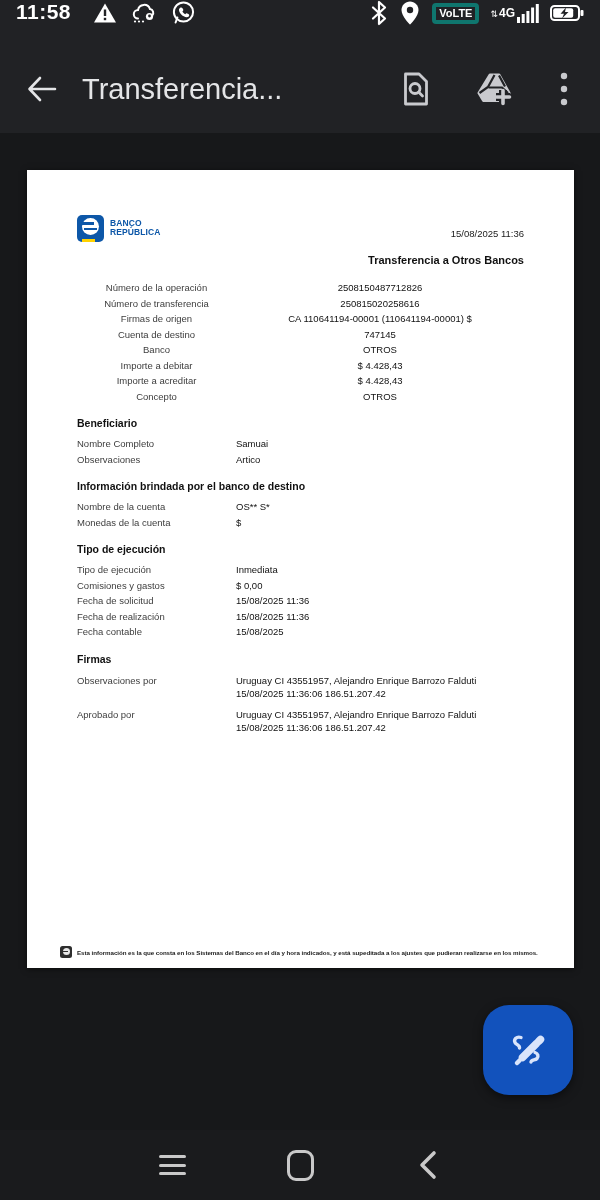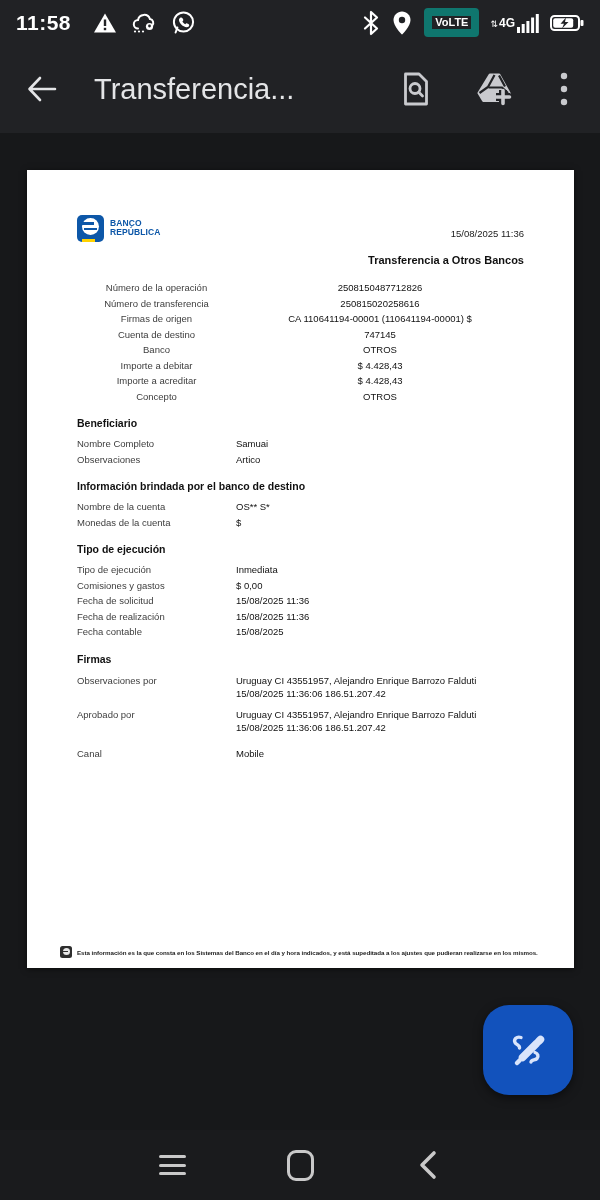--- a/index.html
+++ b/index.html
@@ -2,33 +2,33 @@
 <html><head>
 <meta charset="utf-8">
 <style>
   * { margin:0; padding:0; box-sizing:border-box; }
   html,body { background:#000; }
   body { font-family:"Liberation Sans", sans-serif; }
   .phone { position:relative; width:600px; height:1200px; background:#141416; overflow:hidden; margin:0 auto; }
 
   
   .status-bar { position:absolute; top:0; left:0; right:0; height:45px; background:#212225;
-    display:flex; align-items:center; padding:0 16px; color:#fff; }
+    display:flex; align-items:flex-start; padding:0 16px; color:#fff; }
   .sb-time { font-size:21px; font-weight:700; letter-spacing:.5px; }
   .sb-left { display:flex; align-items:center; gap:14px; margin-left:22px; }
   .sb-right { display:flex; align-items:center; gap:11px; margin-left:auto; }
   .sb-icon { display:flex; align-items:center; }
-  .volte-badge { border:8px solid #0f766e; border-radius:4px; font-size:11px; font-weight:700; padding:0 3px; line-height:13px; }
+  .volte-badge { border:4px solid #0f766e; border-radius:4px; font-size:11px; font-weight:700; padding:0 3px; line-height:13px; }
   .net-group { display:flex; align-items:flex-end; gap:2px; }
   .net-arrows { font-size:9px; line-height:9px; margin-bottom:4px; letter-spacing:-1px; }
   .net-label { font-size:12px; font-weight:700; margin-bottom:3px; }
 
   
   .app-bar { position:absolute; top:45px; left:0; right:0; height:88px; background:#212225;
-    display:flex; align-items:center; padding:0 14px;gap:12px; }
+    display:flex; align-items:center; padding:0 14px; }
   .ab-btn { width:56px; height:56px; display:flex; align-items:center; justify-content:center; border-radius:50%; flex:0 0 auto; }
   .ab-title { font-size:29px; color:#e4e5e7; margin-left:12px; font-weight:400; white-space:nowrap; overflow:hidden; flex:0 1 auto; }
   .ab-spacer { flex:1; }
   .ab-actions { display:flex; align-items:center; gap:22px; margin-right:2px; }
 
   
   .viewer { position:absolute; top:133px; left:0; right:0; height:997px; background:#17181a; }
   .page { position:absolute; left:27px; top:37px; width:547px; height:798px; background:#fff;
     box-shadow:0 1px 6px rgba(0,0,0,.55); padding:45px 50px 0 50px; color:#1a1a1a; }
 
@@ -278,24 +278,20 @@
       <div class="section">
         <div class="section-heading">Firmas</div>
         <div class="row tall">
             <span class="lbl">Observaciones por</span>
             <span class="val">Uruguay CI 43551957, Alejandro Enrique Barrozo Falduti 15/08/2025 11:36:06 186.51.207.42</span>
           </div>
         <div class="row tall">
             <span class="lbl">Aprobado por</span>
             <span class="val">Uruguay CI 43551957, Alejandro Enrique Barrozo Falduti 15/08/2025 11:36:06 186.51.207.42</span>
           </div>
-        <div class="row" style="margin-top:6px;">
-            <span class="lbl">Canal</span>
-            <span class="val">Mobile</span>
-          </div>
       </div>
 
       <div class="doc-footer">
         <span class="footer-logo"></span>
         <span class="footer-note">Esta información es la que consta en los Sistemas del Banco en el día y hora indicados, y está supeditada a los ajustes que pudieran realizarse en los mismos.</span>
       </div>
 
     </div>
   </div>
 

